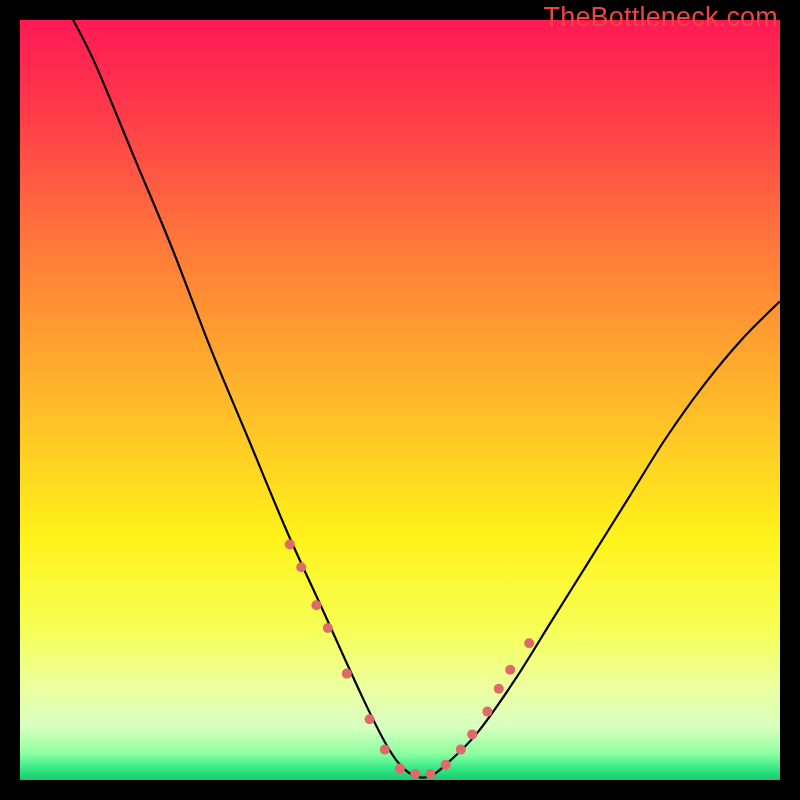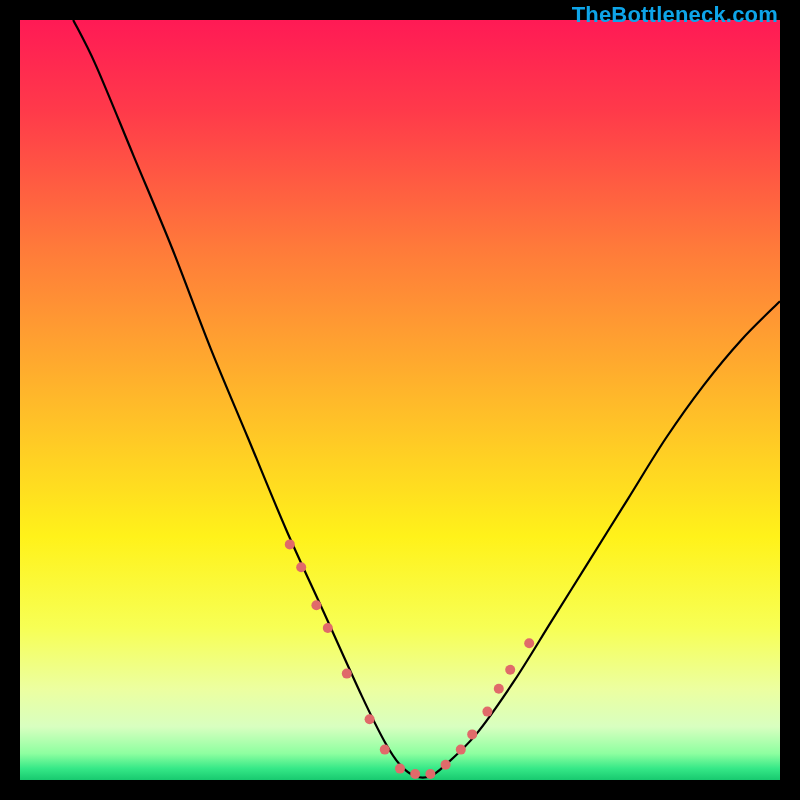--- a/index.html
+++ b/index.html
@@ -31,23 +31,23 @@
     left: 0;
     top: 0;
     width: 760px;
     height: 760px;
   }
   .watermark {
     position: absolute;
     top: 2px;
     right: 22px;
     font-family: Arial, Helvetica, sans-serif;
-    font-size: 22px;
-    font-weight: 700;
-    color: #0ea5e9;
+    font-size: 27px;
+    font-weight: 400;
+    color: #ef4444;
     letter-spacing: 0.2px;
   }
   svg.curve {
     position: absolute;
     left: 0;
     top: 0;
     width: 760px;
     height: 760px;
   }
 </style>

